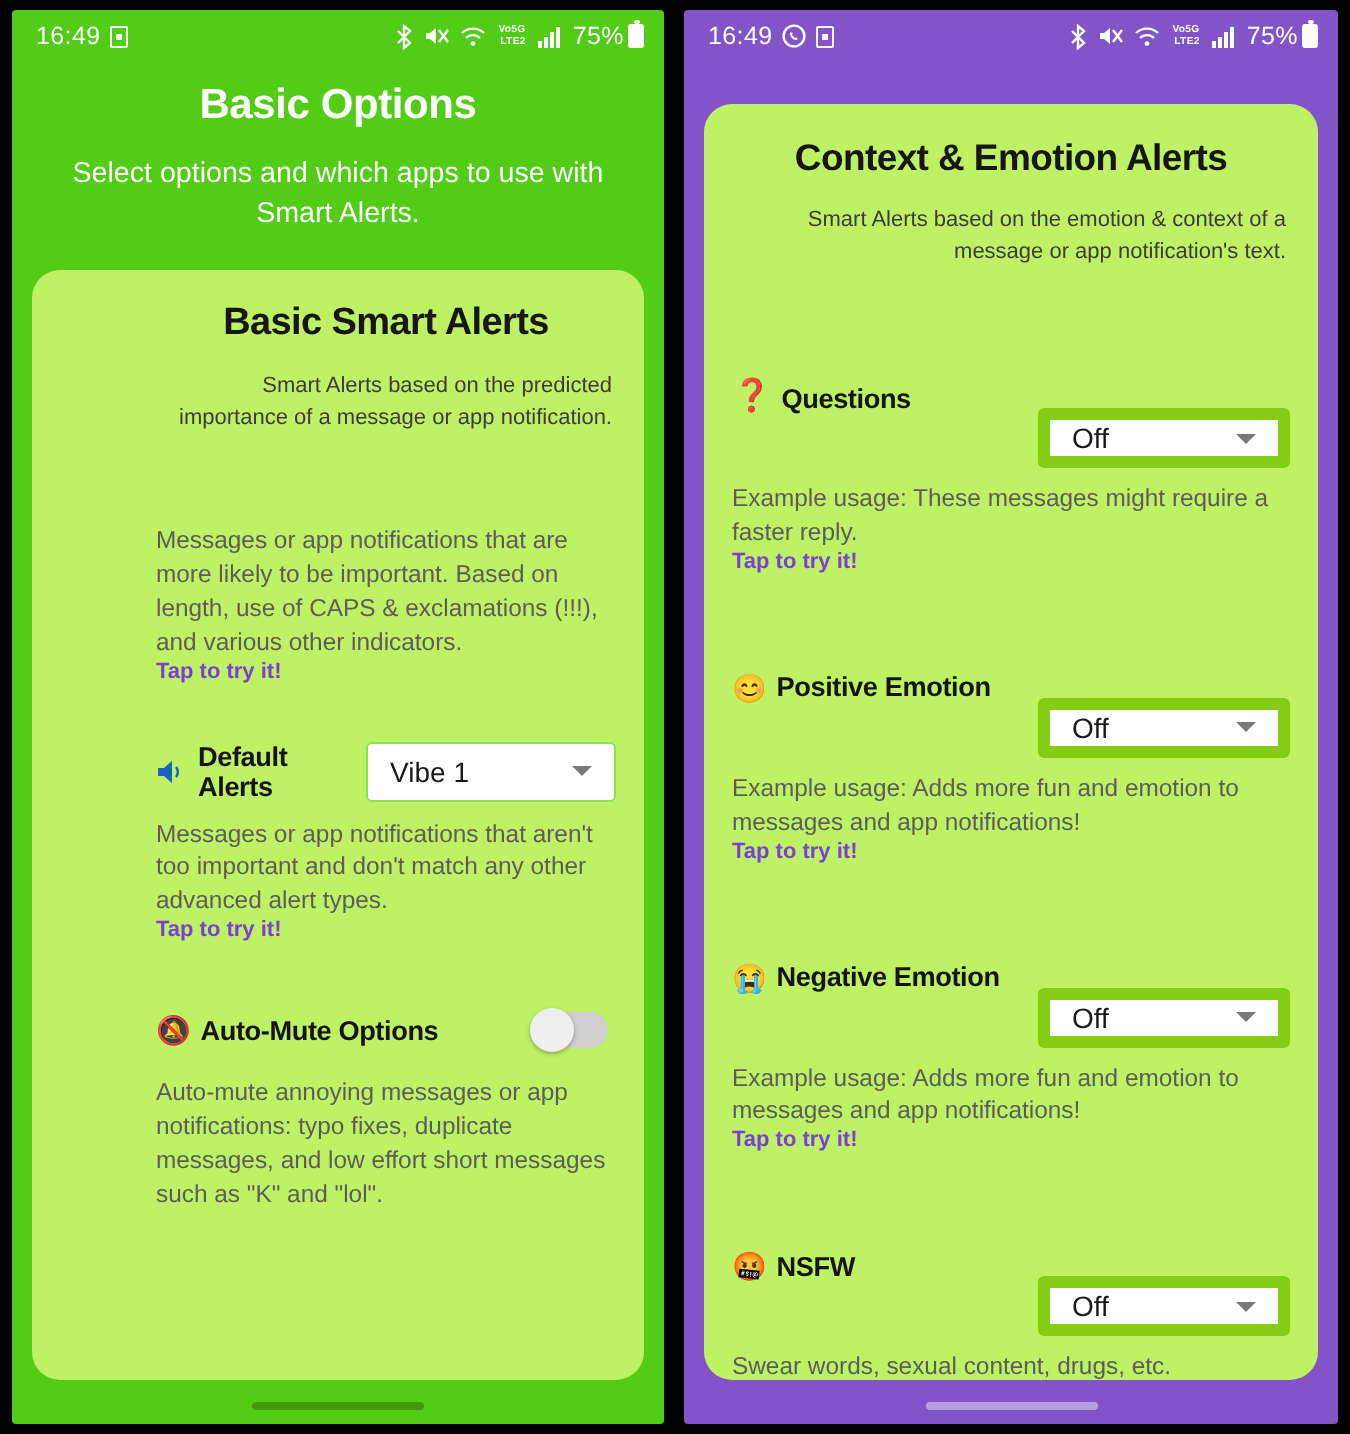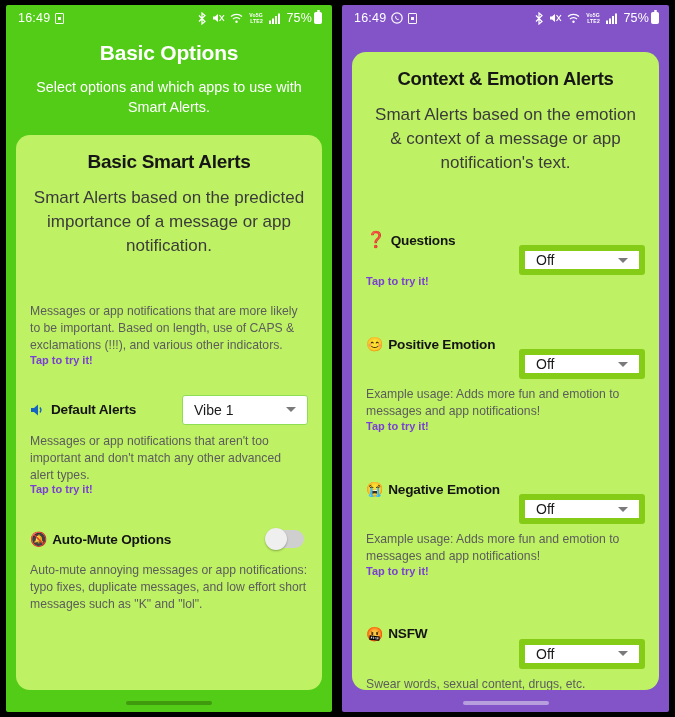--- a/index.html
+++ b/index.html
@@ -88,31 +88,31 @@
   }
   .hdr-sub { font-size: 14.3px; line-height: 1.42; color: #ffffff; }
 
   
   .card {
     position: absolute;
     background: #bef264;
     border-radius: 14px;
     overflow: hidden;
   }
-  .phone.left .card  { left: 10px; right: 10px; top: 130px; bottom: 22px; }
+  .phone.left .card  { left: 10px; right: 10px; top: 130px; bottom: 22px; padding-left: 48px; }
   .phone.right .card { left: 10px; right: 10px; top: 47px;  bottom: 22px; }
 
   .card-head { padding: 16px 16px 0; text-align: center; }
   .card-title {
     font-size: 19px; font-weight: bold; color: #161616;
     letter-spacing: -.3px; margin-bottom: 13px;
   }
   .phone.right .card-title { font-size: 18.5px; }
   .card-sub {
-    font-size: 17px; line-height: 1.42; color: #3b3b3b;
+    font-size: 11px; line-height: 1.42; color: #3b3b3b; text-align: right;
   }
 
   .card-body { padding: 0 14px; }
   .phone.left .card-body  { padding-top: 38px; }
   .phone.right .card-body { padding-top: 30px; }
 
   
   .opt { margin-bottom: 6px; }
   .opt-head {
     display: flex; align-items: center;
@@ -356,20 +356,21 @@
             <div class="opt-head">
               <div class="opt-label">
                 <span class="opt-emoji emoji-q">❓</span>
                 <span>Questions</span>
               </div>
               <div class="dd gray">
                 <span>Off</span>
                 <span class="dd-caret"></span>
               </div>
             </div>
+            <div class="opt-desc">Example usage: These messages might require a faster reply.</div>
             <div class="opt-try">Tap to try it!</div>
           </div>
           <div class="spacer"></div>
 
           <div class="opt">
             <div class="opt-head">
               <div class="opt-label">
                 <span class="opt-emoji">😊</span>
                 <span>Positive Emotion</span>
               </div>

